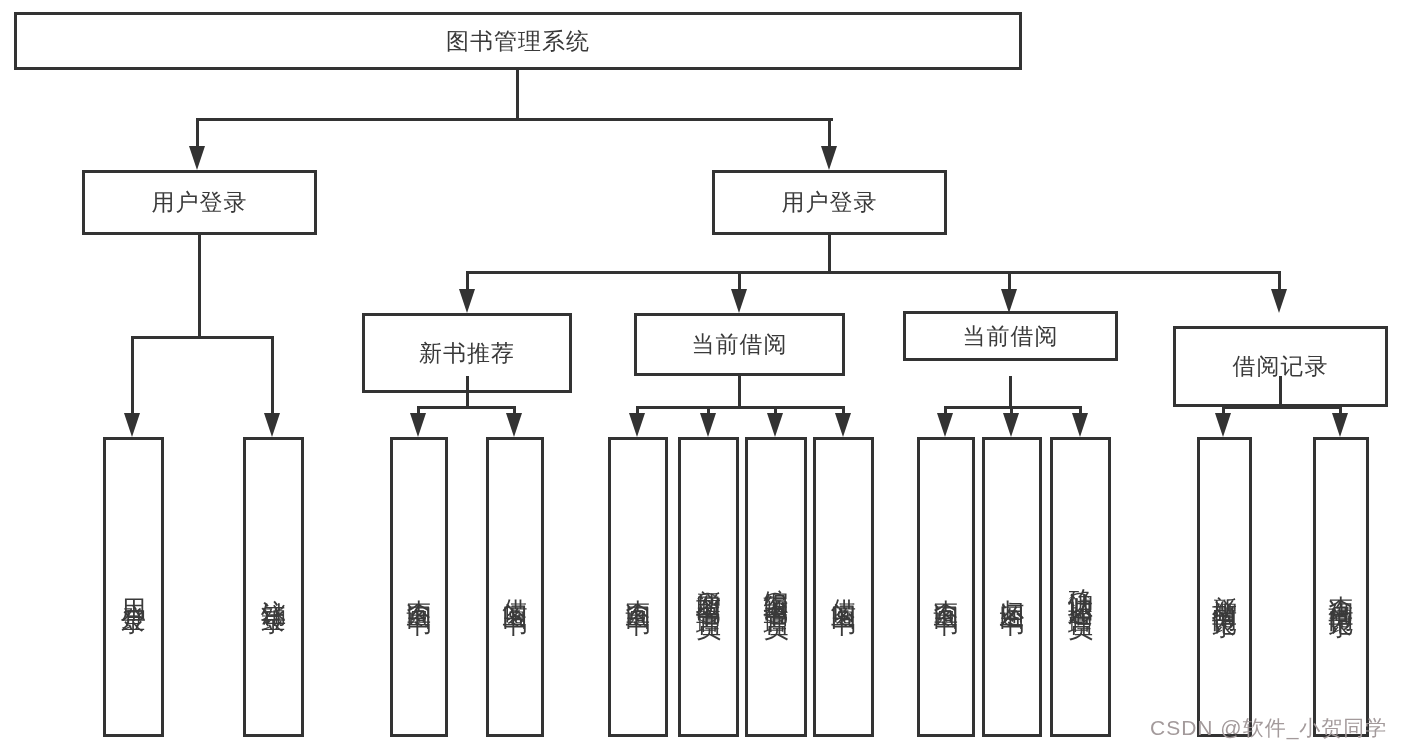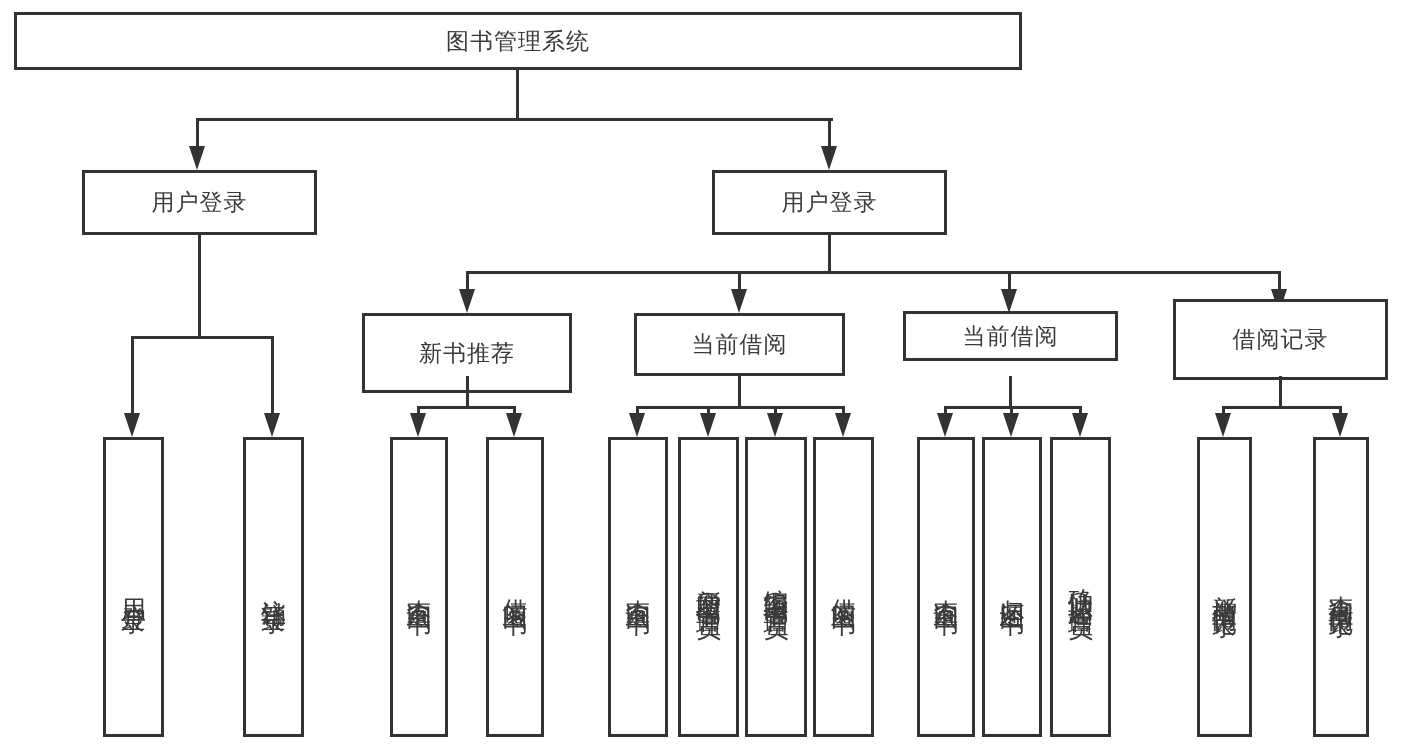--- a/index.html
+++ b/index.html
@@ -100,21 +100,21 @@
 
   <div class="box" style="left:362px;top:313px;width:210px;height:80px">
     <span class="hlabel">新书推荐</span>
   </div>
   <div class="box" style="left:634px;top:313px;width:211px;height:63px">
     <span class="hlabel">当前借阅</span>
   </div>
   <div class="box" style="left:903px;top:311px;width:215px;height:50px">
     <span class="hlabel">当前借阅</span>
   </div>
-  <div class="box" style="left:1173px;top:299px;width:215px;height:81px">
+  <div class="box" style="left:1173px;top:326px;width:215px;height:81px">
     <span class="hlabel">借阅记录</span>
   </div>
 
   <div class="vline" style="left:466px;top:376px;width:3px;height:33px"></div>
   <div class="hline" style="left:417px;top:406px;width:99px;height:3px"></div>
   <div class="vline" style="left:417px;top:406px;width:3px;height:10px"></div>
   <div class="arrow" style="left:410px;top:413px"></div>
   <div class="vline" style="left:513px;top:406px;width:3px;height:10px"></div>
   <div class="arrow" style="left:506px;top:413px"></div>
 
@@ -182,14 +182,15 @@
     <span class="vlabel">确认归还（管理员）</span>
   </div>
 
   <div class="box" style="left:1197px;top:437px;width:55px;height:300px">
     <span class="vlabel">新增借阅记录</span>
   </div>
   <div class="box" style="left:1313px;top:437px;width:56px;height:300px">
     <span class="vlabel">查询借阅记录</span>
   </div>
 
+  <div class="watermark">CSDN @软件_小贺同学</div>
 
 </div>
 
 </body></html>

